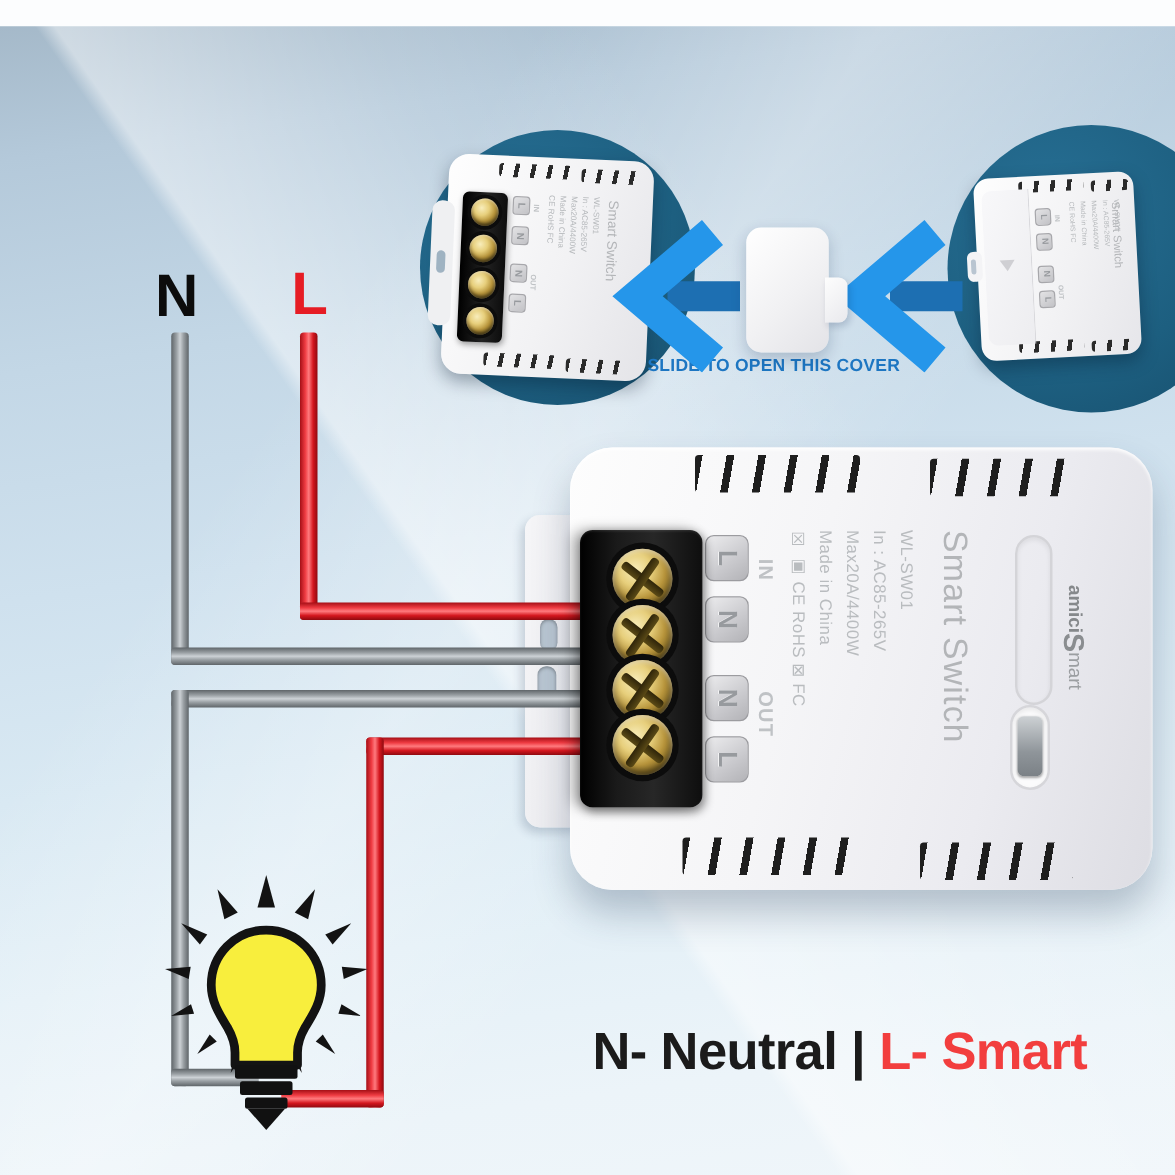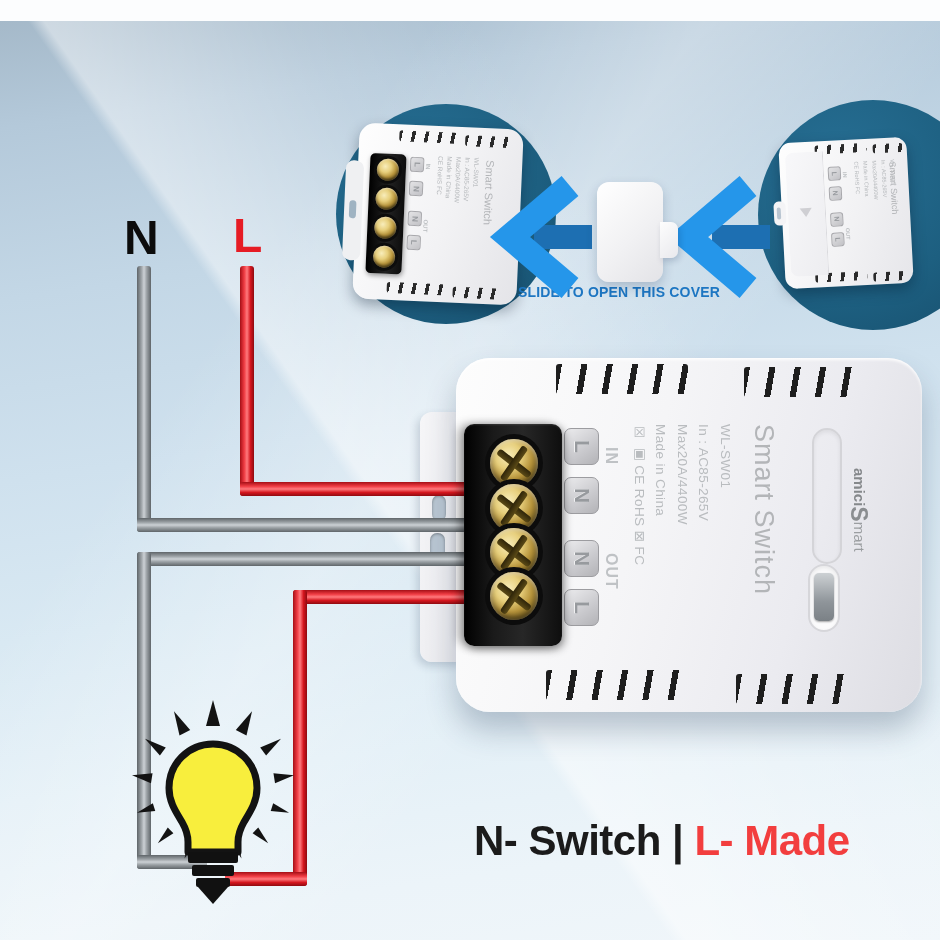--- a/index.html
+++ b/index.html
@@ -300,17 +300,17 @@
     <path d="M95 56 C120 56 139 76 139 100 C139 114 132 124 126 134 C122 141 120 146 120 154 L120 164 L70 164 L70 154 C70 146 68 141 64 134 C58 124 51 114 51 100 C51 76 70 56 95 56 Z" fill="#f8ee3d" stroke="#131313" stroke-width="7" stroke-linejoin="round"></path>
     <g fill="#111">
       <rect x="70" y="164" width="50" height="11" rx="2"></rect>
       <rect x="74" y="177" width="42" height="11" rx="2"></rect>
       <rect x="78" y="190" width="34" height="9" rx="2"></rect>
       <path d="M80 199 L110 199 L95 216 Z"></path>
     </g>
   </svg>
 
   <div class="legend">
-    <span class="neutral">N- Switch</span>
+    <span class="neutral">N- Neutral</span>
     <span class="sep"> <span>|</span> </span>
-    <span class="live">L- Made</span>
+    <span class="live">L- Smart</span>
   </div>
 </div>
 
 </body></html>

